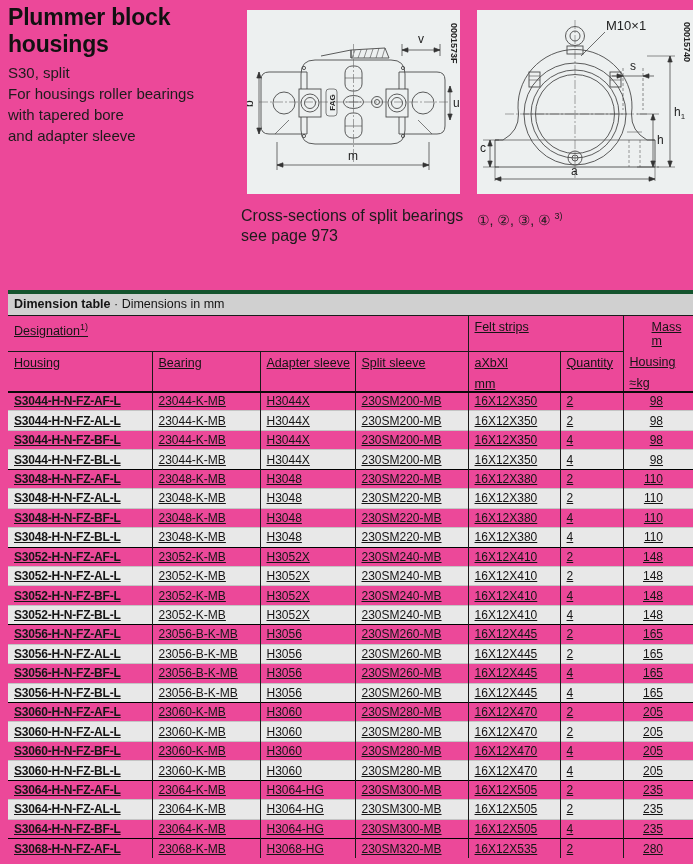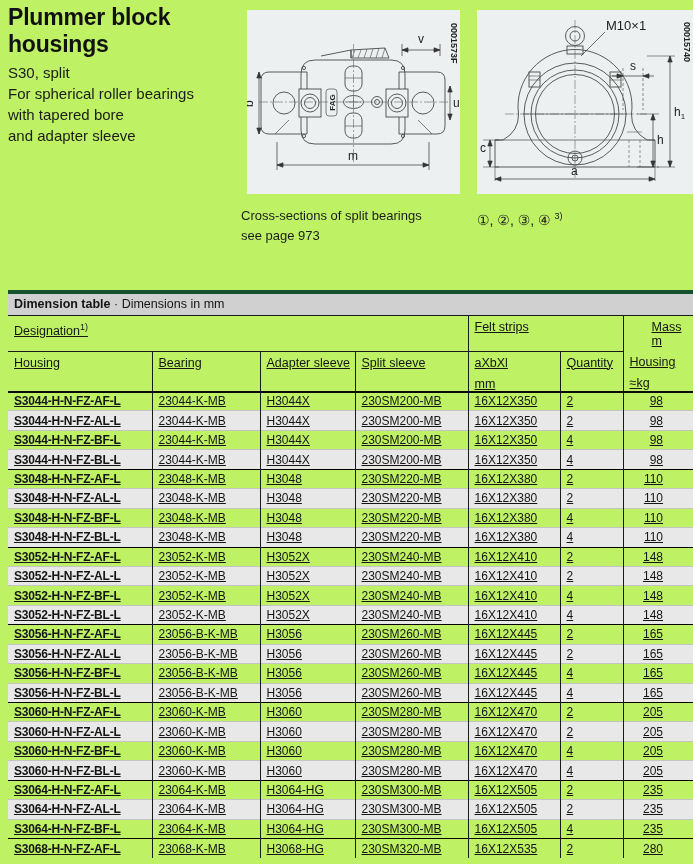--- a/index.html
+++ b/index.html
@@ -1,28 +1,28 @@
 <!DOCTYPE html>
 <html><head>
 <meta charset="utf-8">
 <style>
   html,body{margin:0;padding:0;background:#fff;}
-  .page{position:relative;width:693px;height:864px;overflow:hidden;background:#bef264;
+  .page{position:relative;width:693px;height:864px;overflow:hidden;background:#ec4899;
         font-family:"Liberation Sans",sans-serif;color:#151515;}
   
   .title-block{position:absolute;left:8px;top:4px;}
   .title-block h1{margin:0;font-size:23px;line-height:27px;font-weight:bold;letter-spacing:-0.2px;color:#111;}
   .subtitle{position:absolute;left:8px;top:62px;font-size:15px;line-height:21px;color:#1c1c1c;}
   
   .fig{position:absolute;top:10px;height:184px;}
   .fig-plan{left:247px;width:213px;}
   .fig-front{left:477px;width:216px;}
   .fig svg{display:block;}
   .fig svg text{font-family:"Liberation Sans",sans-serif;fill:#222;}
-  .caption{position:absolute;top:206px;font-size:13px;line-height:20px;color:#1c1c1c;}
+  .caption{position:absolute;top:206px;font-size:16px;line-height:20px;color:#1c1c1c;}
   .caption-plan{left:241px;}
   .caption-front{left:477px;font-size:14px;}
   .caption-front sup{font-size:9px;}
   
   .table-block{position:absolute;left:8px;top:290px;width:685px;border-top:4px solid #14532d;}
   .table-title{background:#d0d0d0;border-bottom:1px solid #1a1a1a;font-size:12.5px;
                padding:3px 6px 4px 6px;height:14px;line-height:14px;}
   .table-title .t-bold{font-weight:bold;}
   table{border-collapse:collapse;width:685px;table-layout:fixed;text-decoration:underline;}
   col.c0{width:144px}col.c1{width:108px}col.c2{width:95px}col.c3{width:113px}
@@ -48,21 +48,21 @@
 </head>
 <body>
 
 <div class="page">
 
   <div class="title-block">
     <h1><span>Plummer block</span><br><span>housings</span></h1>
   </div>
   <div class="subtitle">
     <div>S30, split</div>
-    <div>For spherical roller bearings</div>
+    <div>For housings roller bearings</div>
     <div>with tapered bore</div>
     <div>and adapter sleeve</div>
   </div>
 
   <div class="fig fig-plan">
     <svg width="213" height="184" viewBox="0 0 213 184">
       <rect x="0" y="0" width="213" height="184" fill="#edf0f0"></rect>
       <g stroke="#4a4a4a" stroke-width="0.9" fill="none">
 
         <path d="M60 62 H22 q-8 0 -8 8 v46 q0 8 8 8 h38 z"></path>

